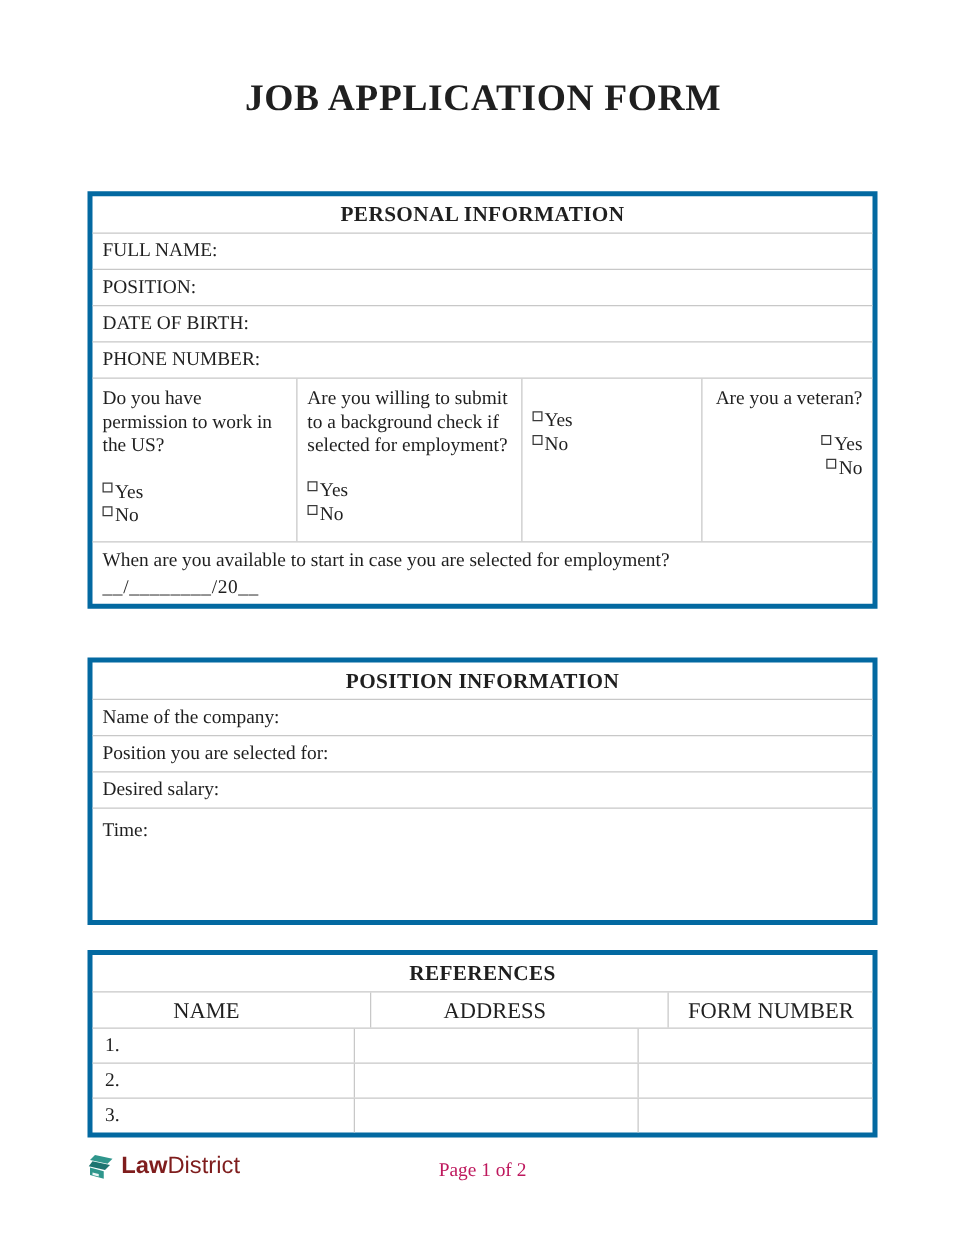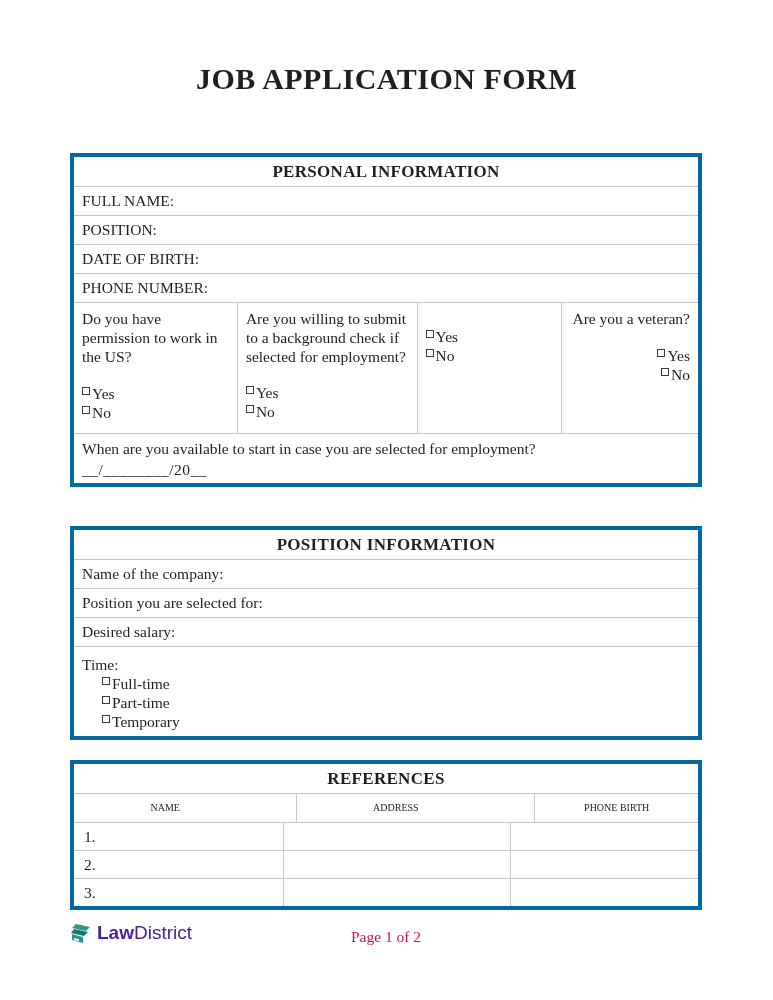--- a/index.html
+++ b/index.html
@@ -69,21 +69,21 @@
     border-top: 1px solid #c8c8c8;
     height: 90px;
     padding: 8px 8px 0 8px;
     font-size: 15.5px; line-height: 19px;
   }
   .time-opts { margin-left: 20px; }
   .ref-colheader-row {
     display: flex;
     border-top: 1px solid #c8c8c8;
     height: 29px; line-height: 28px;
-    font-size: 10px;
+    font-size: 18px;
     text-align: center;
     gap: 40px;
   }
   .ref-row {
     display: flex;
     border-top: 1px solid #c8c8c8;
     height: 28px; line-height: 27px;
     font-size: 15.5px;
   }
   .ref-col-0 { width: 212px; }
@@ -91,21 +91,21 @@
   .ref-col-2 { width: 190px; }
   .ref-colheader-row > div + div, .ref-row > div + div { border-left: 1px solid #c8c8c8; }
   .ref-row .ref-col-0 { padding-left: 10px; }
   .footer {
     position: absolute; top: 922px; left: 70px; width: 632px;
     height: 30px;
   }
   .brand {
     display: inline-flex; align-items: center; gap: 5px;
     font-family: "Liberation Sans", sans-serif;
-    font-size: 19px; color: #4c1d95;
+    font-size: 19px; color: #7f1d1d;
   }
   .brand-law { font-weight: bold; }
   .brand-district { font-weight: normal; }
   .page-indicator {
     position: absolute; left: 50%; top: 6px; transform: translateX(-50%);
     font-family: "Liberation Serif", serif;
     font-size: 15.5px; color: #be185d;
   }
 </style>
 </head>
@@ -189,41 +189,30 @@
   </div>
   <div class="field-row">
     <span>Position you are selected for:</span>
   </div>
   <div class="field-row">
     <span>Desired salary:</span>
   </div>
 
   <div class="time-row">
     <div>Time:</div>
-    <div class="time-opts">
-      <div class="opt-line">
-        <span class="cb"></span><span>Full-time</span>
-      </div>
-      <div class="opt-line">
-        <span class="cb"></span><span>Part-time</span>
-      </div>
-      <div class="opt-line">
-        <span class="cb"></span><span>Temporary</span>
-      </div>
-    </div>
   </div>
 </div>
 
 <div class="form-table" id="references-table">
   <div class="section-header-row">REFERENCES</div>
 
   <div class="ref-colheader-row">
     <div class="ref-col-0">NAME</div>
     <div class="ref-col-1">ADDRESS</div>
-    <div class="ref-col-2">PHONE BIRTH</div>
+    <div class="ref-col-2">FORM NUMBER</div>
   </div>
 
   <div class="ref-row">
     <div class="ref-col-0"><span>1.</span></div>
     <div class="ref-col-1"></div>
     <div class="ref-col-2"></div>
   </div>
   <div class="ref-row">
     <div class="ref-col-0"><span>2.</span></div>
     <div class="ref-col-1"></div>

